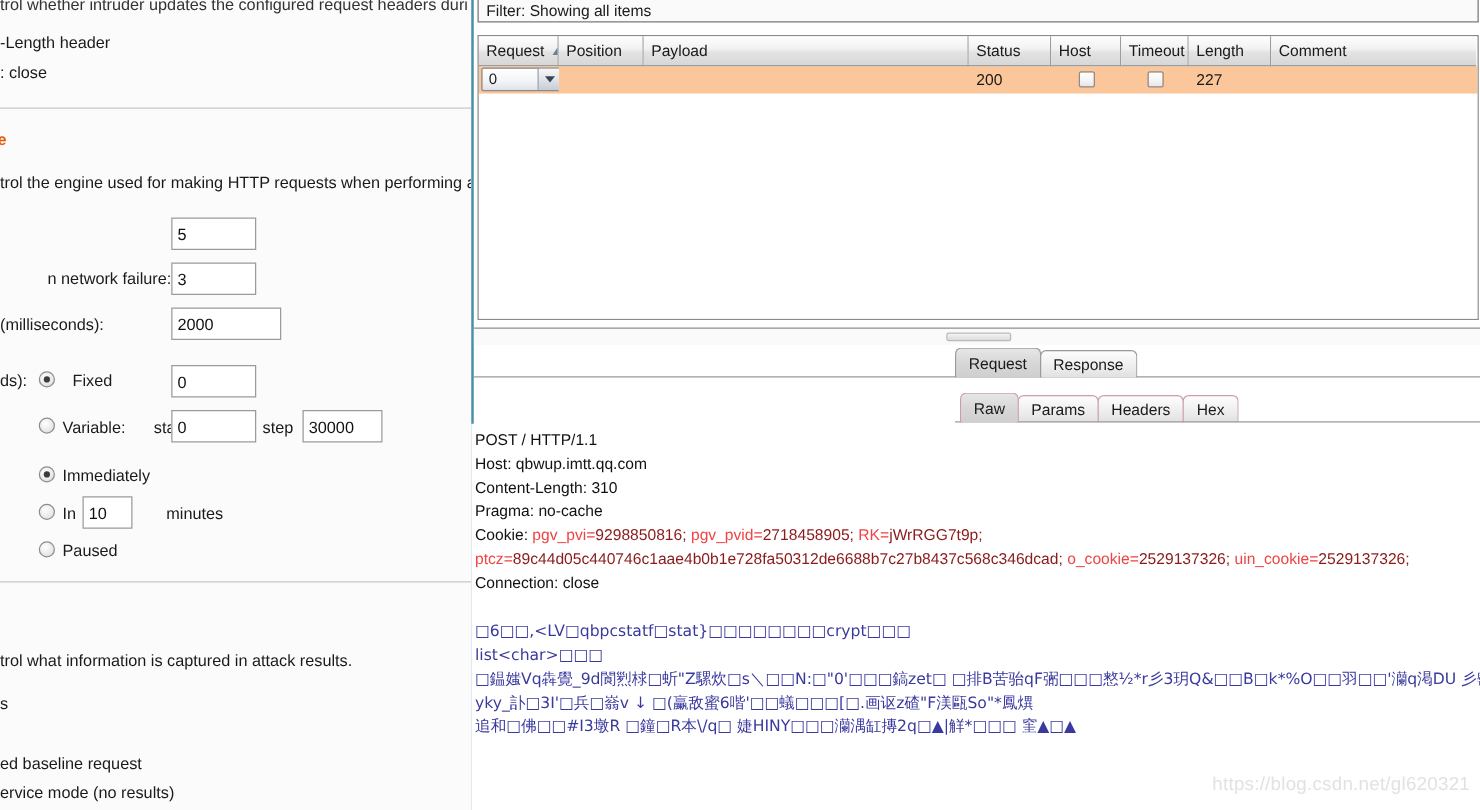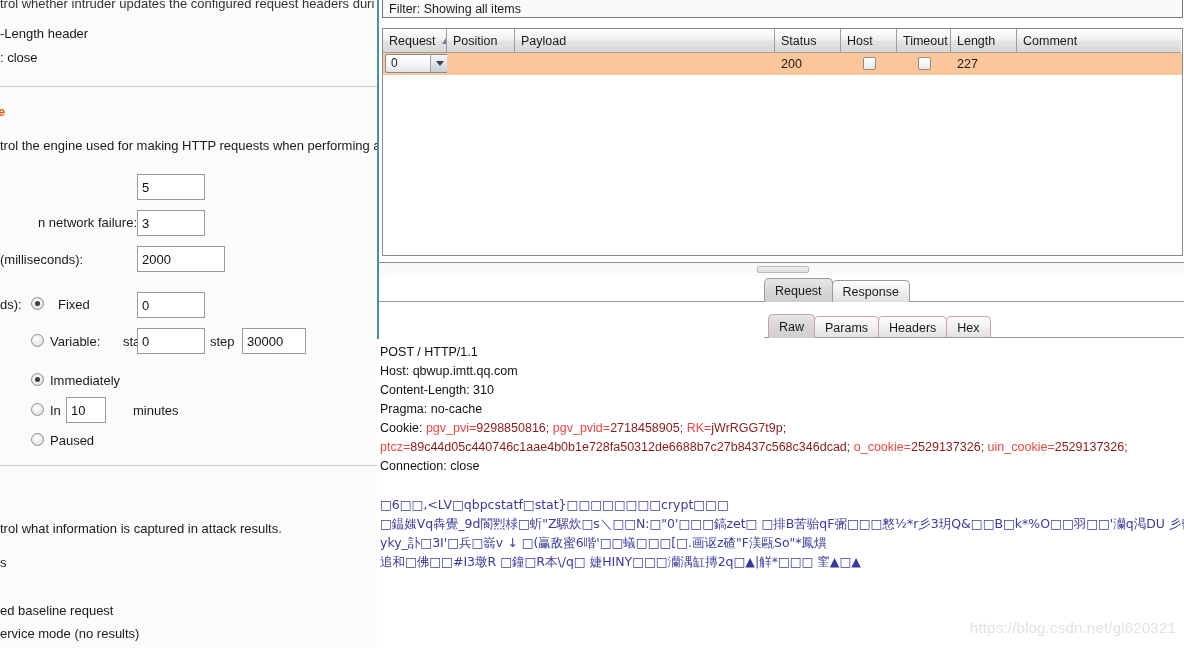--- a/index.html
+++ b/index.html
@@ -423,19 +423,20 @@
     <div class="line">
       <span class="hk">ptcz</span><span class="hk">=</span><span class="hv">89c44d05c440746c1aae4b0b1e728fa50312de6688b7c27b8437c568c346dcad</span><span class="hv">;</span>
       <span class="hk">o_cookie</span><span class="hk">=</span><span class="hv">2529137326</span><span class="hv">;</span>
       <span class="hk">uin_cookie</span><span class="hk">=</span><span class="hv">2529137326</span><span class="hv">;</span>
     </div>
 
     <div class="line">Connection: close</div>
     <div class="line">&nbsp;</div>
 
     <div class="line gb">□6□□,&lt;LV□qbpcstatf□stat}□□□□□□□□crypt□□□</div>
+    <div class="line gb">list&lt;char&gt;□□□</div>
     <div class="line gb">□鎾媸Vq犇覺_9d閬煭梂□蚚"Z騾炊□s＼□□N:□"0'□□□鎬zet□  □排B苦骀qF弻□□□憗½*r彡3玥Q&amp;□□B□k*%O□□羽□□'灡q渇DU  彡齾□□□</div>
     <div class="line gb">yky_訃□3I'□兵□嵡v ↓ □(臝敌蜜6喈'□□蟻□□□[□.画讴z碴"F渼甌So"*鳳熼</div>
     <div class="line gb">追和□佛□□#I3墩R □鐘□R本\/q□ 婕HINY□□□灡湡缸摶2q□▲|觧*□□□ 窐▲□▲</div>
   </div>
 
   <div id="watermark">https://blog.csdn.net/gl620321</div>
 </div>
 
 </body></html>

